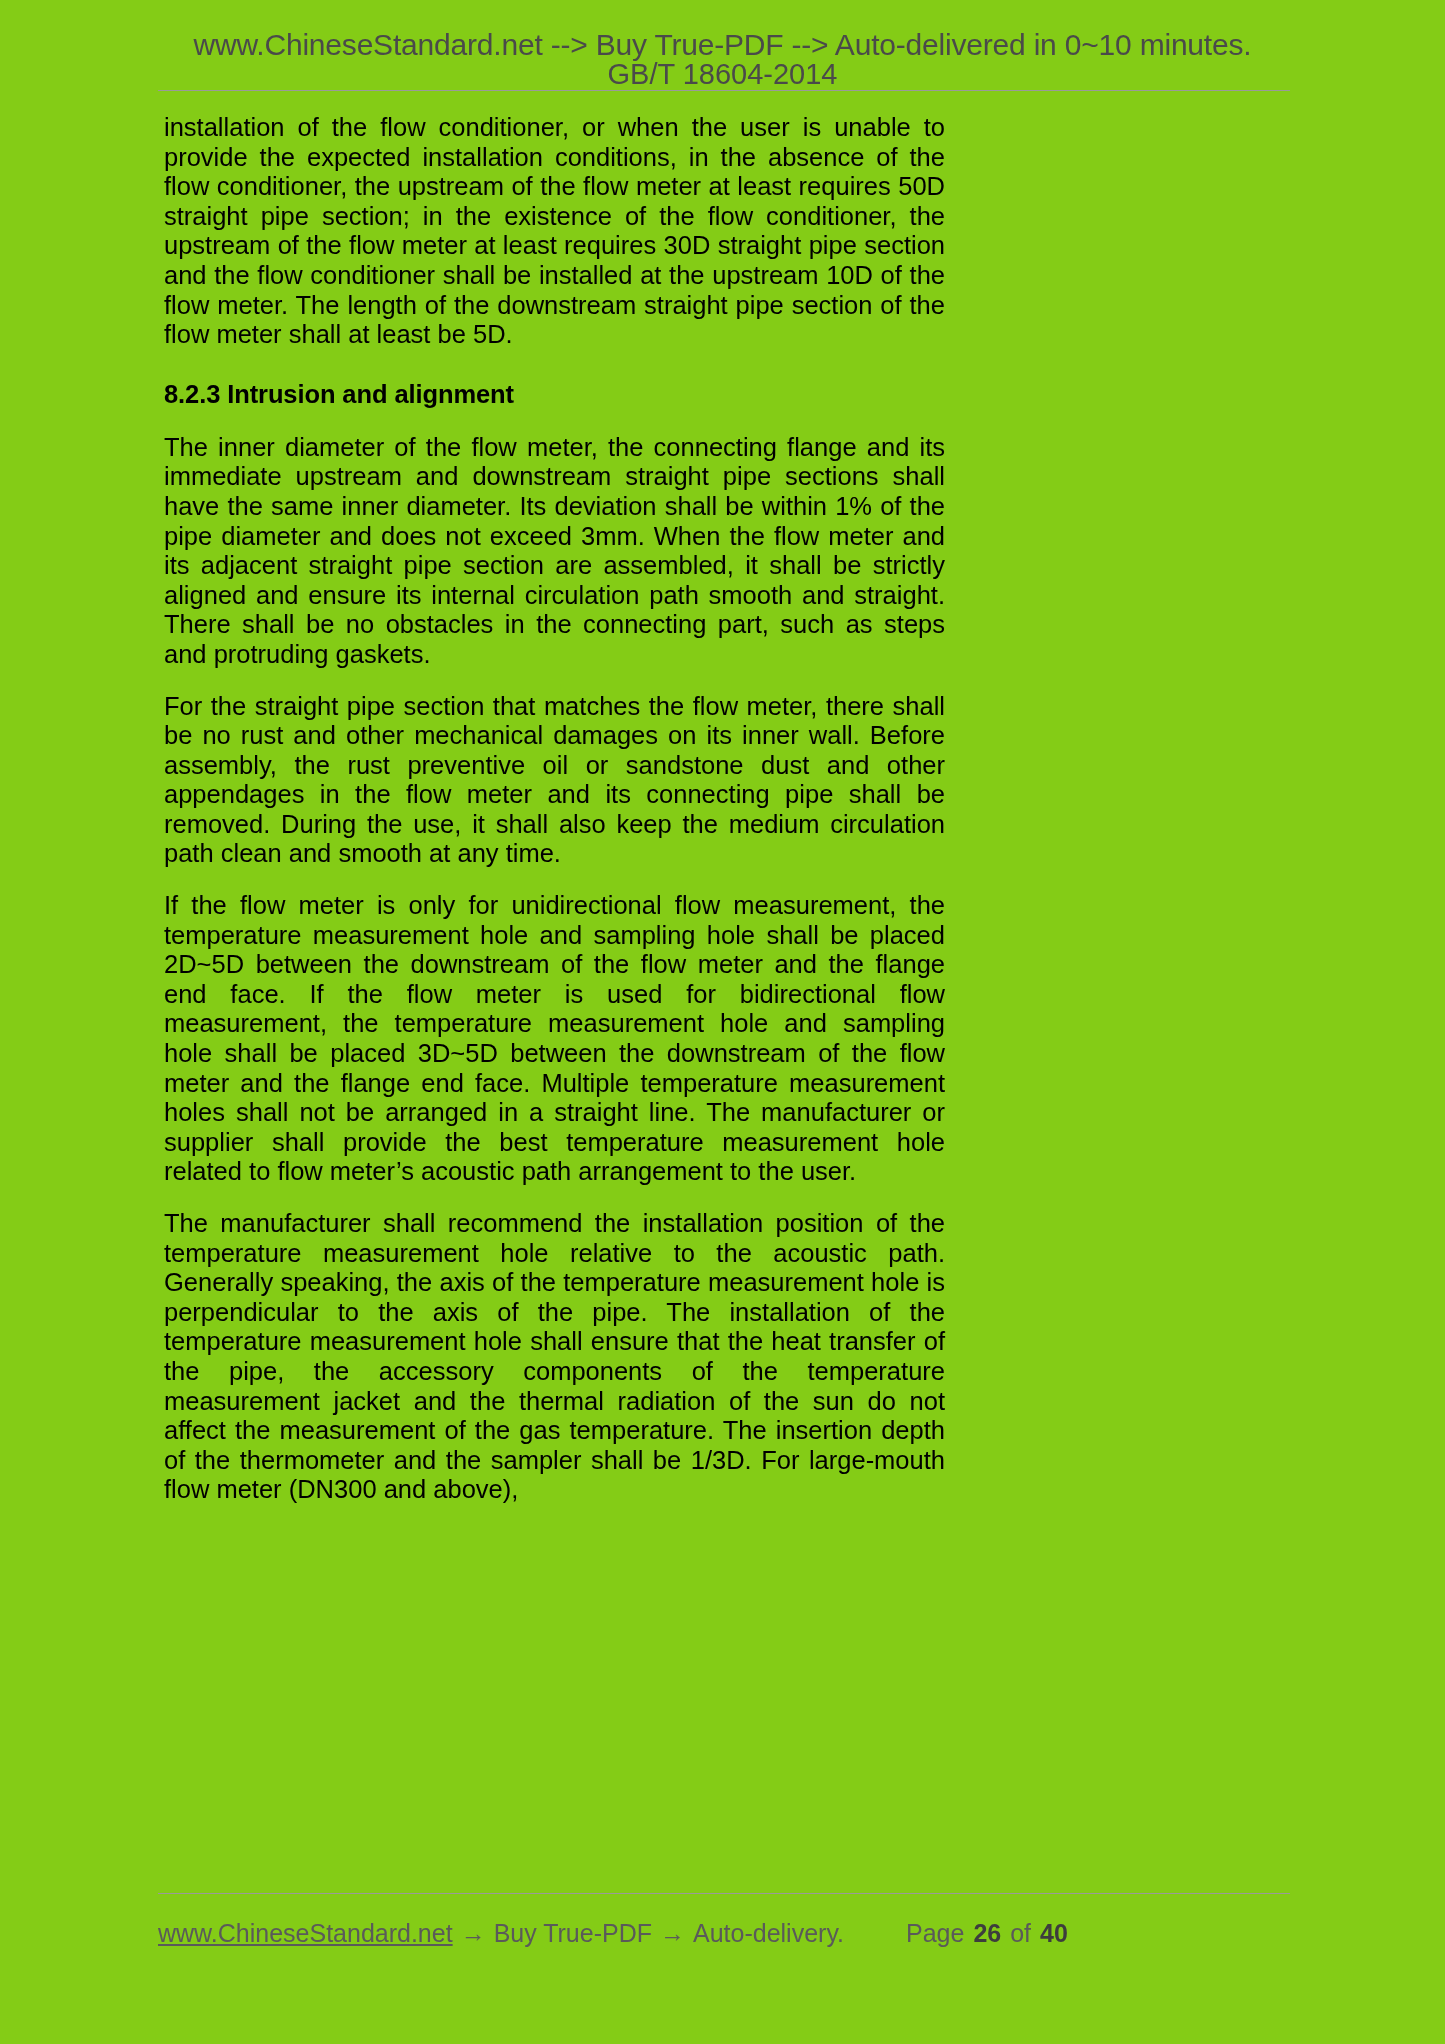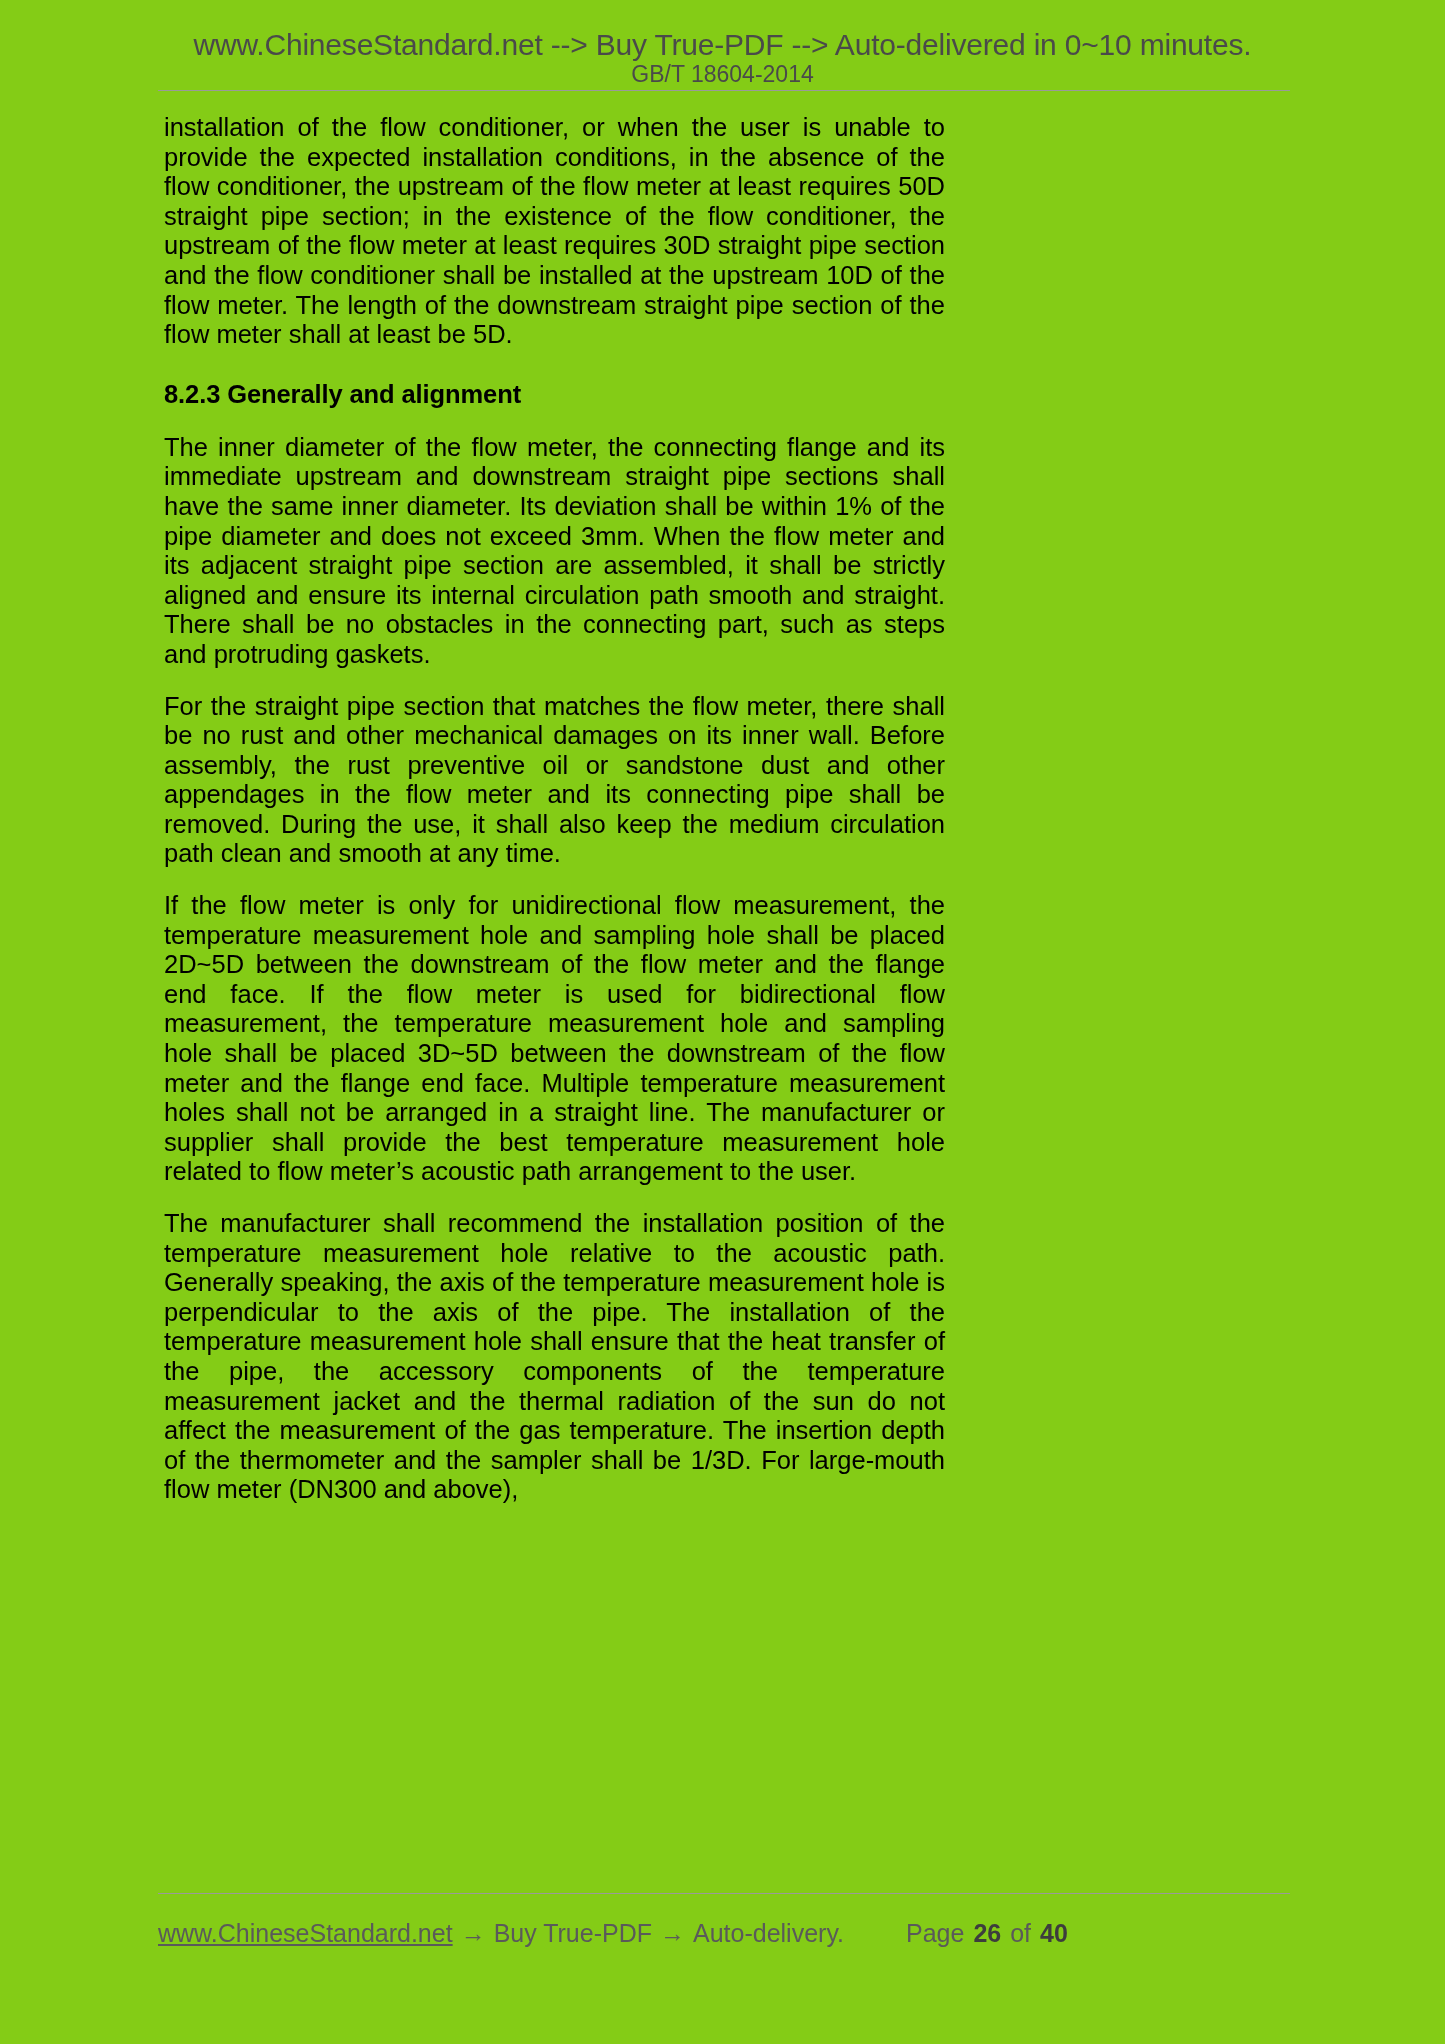--- a/index.html
+++ b/index.html
@@ -36,21 +36,21 @@
   .header-promo {
     font-family: "Liberation Sans", sans-serif;
     font-size: 30px;
     color: #4a4a4a;
     letter-spacing: -0.2px;
     line-height: 38px;
     white-space: nowrap;
   }
   .header-stdno {
     font-family: "Liberation Sans", sans-serif;
-    font-size: 23px;
+    font-size: 29px;
     color: #4a4a4a;
     line-height: 28px;
     margin-top: -4px;
   }
   .header-rule {
     position: absolute;
     top: 90px;
     left: 158px;
     width: 1132px;
     height: 1px;
@@ -145,21 +145,21 @@
   <div class="page-header">
     <div class="header-promo">www.ChineseStandard.net --&gt; Buy True-PDF --&gt; Auto-delivered in 0~10 minutes.</div>
     <div class="header-stdno">GB/T 18604-2014</div>
   </div>
   <div class="header-rule"></div>
 
   <div class="content">
 
     <p class="body-par">installation of the flow conditioner, or when the user is unable to provide the expected installation conditions, in the absence of the flow conditioner, the upstream of the flow meter at least requires 50D straight pipe section; in the existence of the flow conditioner, the upstream of the flow meter at least requires 30D straight pipe section and the flow conditioner shall be installed at the upstream 10D of the flow meter. The length of the downstream straight pipe section of the flow meter shall at least be 5D.</p>
 
-    <h3 class="section-heading">8.2.3 Generally and alignment</h3>
+    <h3 class="section-heading">8.2.3 Intrusion and alignment</h3>
 
     <p class="body-par">The inner diameter of the flow meter, the connecting flange and its immediate upstream and downstream straight pipe sections shall have the same inner diameter. Its deviation shall be within 1% of the pipe diameter and does not exceed 3mm. When the flow meter and its adjacent straight pipe section are assembled, it shall be strictly aligned and ensure its internal circulation path smooth and straight. There shall be no obstacles in the connecting part, such as steps and protruding gaskets.</p>
 
 
     <p class="body-par">For the straight pipe section that matches the flow meter, there shall be no rust and other mechanical damages on its inner wall. Before assembly, the rust preventive oil or sandstone dust and other appendages in the flow meter and its connecting pipe shall be removed. During the use, it shall also keep the medium circulation path clean and smooth at any time.</p>
 
 
     <p class="body-par">If the flow meter is only for unidirectional flow measurement, the temperature measurement hole and sampling hole shall be placed 2D~5D between the downstream of the flow meter and the flange end face. If the flow meter is used for bidirectional flow measurement, the temperature measurement hole and sampling hole shall be placed 3D~5D between the downstream of the flow meter and the flange end face. Multiple temperature measurement holes shall not be arranged in a straight line. The manufacturer or supplier shall provide the best temperature measurement hole related to flow meter’s acoustic path arrangement to the user.</p>
 
     <p class="body-par">The manufacturer shall recommend the installation position of the temperature measurement hole relative to the acoustic path. Generally speaking, the axis of the temperature measurement hole is perpendicular to the axis of the pipe. The installation of the temperature measurement hole shall ensure that the heat transfer of the pipe, the accessory components of the temperature measurement jacket and the thermal radiation of the sun do not affect the measurement of the gas temperature. The insertion depth of the thermometer and the sampler shall be 1/3D. For large-mouth flow meter (DN300 and above),</p>

